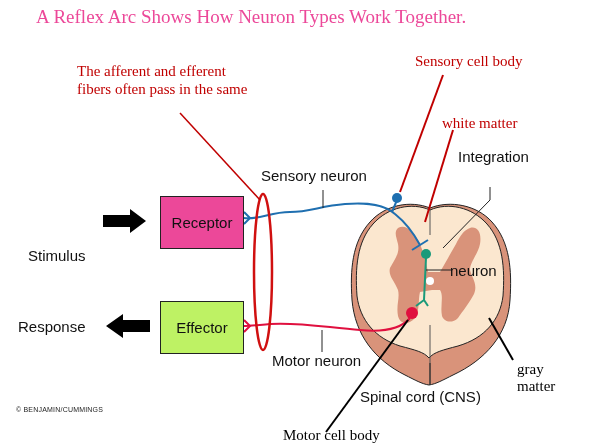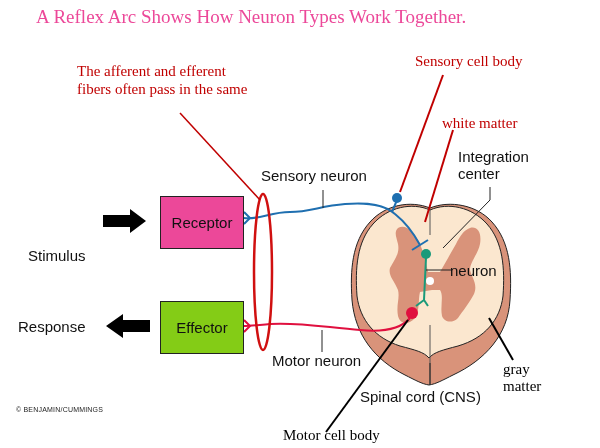--- a/index.html
+++ b/index.html
@@ -11,21 +11,21 @@
   .serif { font-family: "Liberation Serif", serif; }
   .sans { font-family: "Liberation Sans", sans-serif; }
   .title { left: 36px; top: 6px; font-size: 19px; color: #ec4899; }
   .note { color: #c00000; font-size: 15px; line-height: 18px; }
   .lbl { font-size: 15px; color: #111; }
   .box {
     position: absolute; border: 1px solid #222; display: flex; align-items: center; justify-content: center;
     font-size: 15px; color: #111;
   }
   .receptor { left: 160px; top: 196px; width: 82px; height: 51px; background: #ec4899; }
-  .effector { left: 160px; top: 301px; width: 82px; height: 51px; background: #84cc16; text-align: right; }
+  .effector { left: 160px; top: 301px; width: 82px; height: 51px; background: #bef264; text-align: right; }
   .copyright { left: 16px; top: 406px; font-size: 7px; color: #222; letter-spacing: 0.2px; }
   svg { position: absolute; left: 0; top: 0; }
 </style>
 </head>
 <body>
 
 <svg width="600" height="448" viewBox="0 0 600 448">
 
   <path d="M430 208 C410 200 385 205 370 222 C352 242 350 270 352 300 C355 335 375 360 405 375 C415 380 422 384 429 385 C436 384 443 380 453 375 C485 360 508 335 510 300 C512 270 510 242 492 222 C477 205 450 200 430 208 Z" fill="#d9937a" stroke="#222" stroke-width="1"></path>
 
@@ -73,41 +73,40 @@
 
 <div class="abs serif note" style="left:77px; top:62px;">
   <div>The afferent and efferent</div>
   <div>fibers often pass in the same</div>
 </div>
 <div class="abs serif note" style="left:415px; top:52px;">Sensory cell body</div>
 <div class="abs serif note" style="left:442px; top:114px;">white matter</div>
 
 <div class="abs sans lbl" style="left:458px; top:148px; line-height:17px;">
   <div>Integration</div>
-  <div>center</div>
 </div>
 <div class="abs sans lbl" style="left:261px; top:167px;">Sensory neuron</div>
 
 <div class="abs sans lbl" style="left:28px; top:212px;margin-top:35px;">Stimulus</div>
 <div class="abs sans lbl" style="left:18px; top:318px;">Response</div>
 
 <div class="box receptor">
     <span>Receptor</span>
   </div>
 <div class="box effector">
     <span>Effector</span>
   </div>
 
 <div class="abs sans lbl" style="left:450px; top:262px; line-height:18px;">
   <div>neuron</div>
 </div>
 
 <div class="abs sans lbl" style="left:272px; top:352px;">Motor neuron</div>
 <div class="abs sans lbl" style="left:360px; top:388px;">Spinal cord (CNS)</div>
 
-<div class="abs serif" style="left:503px; top:361px; font-size:15px; line-height:17px; color:#000;">
+<div class="abs serif" style="left:517px; top:361px; font-size:15px; line-height:17px; color:#000;">
   <div>gray</div>
   <div>matter</div>
 </div>
 
 <div class="abs serif" style="left:283px; top:427px; font-size:15px; color:#000;">Motor cell body</div>
 
 <div class="abs sans copyright">© BENJAMIN/CUMMINGS</div>
 
 </body></html>

